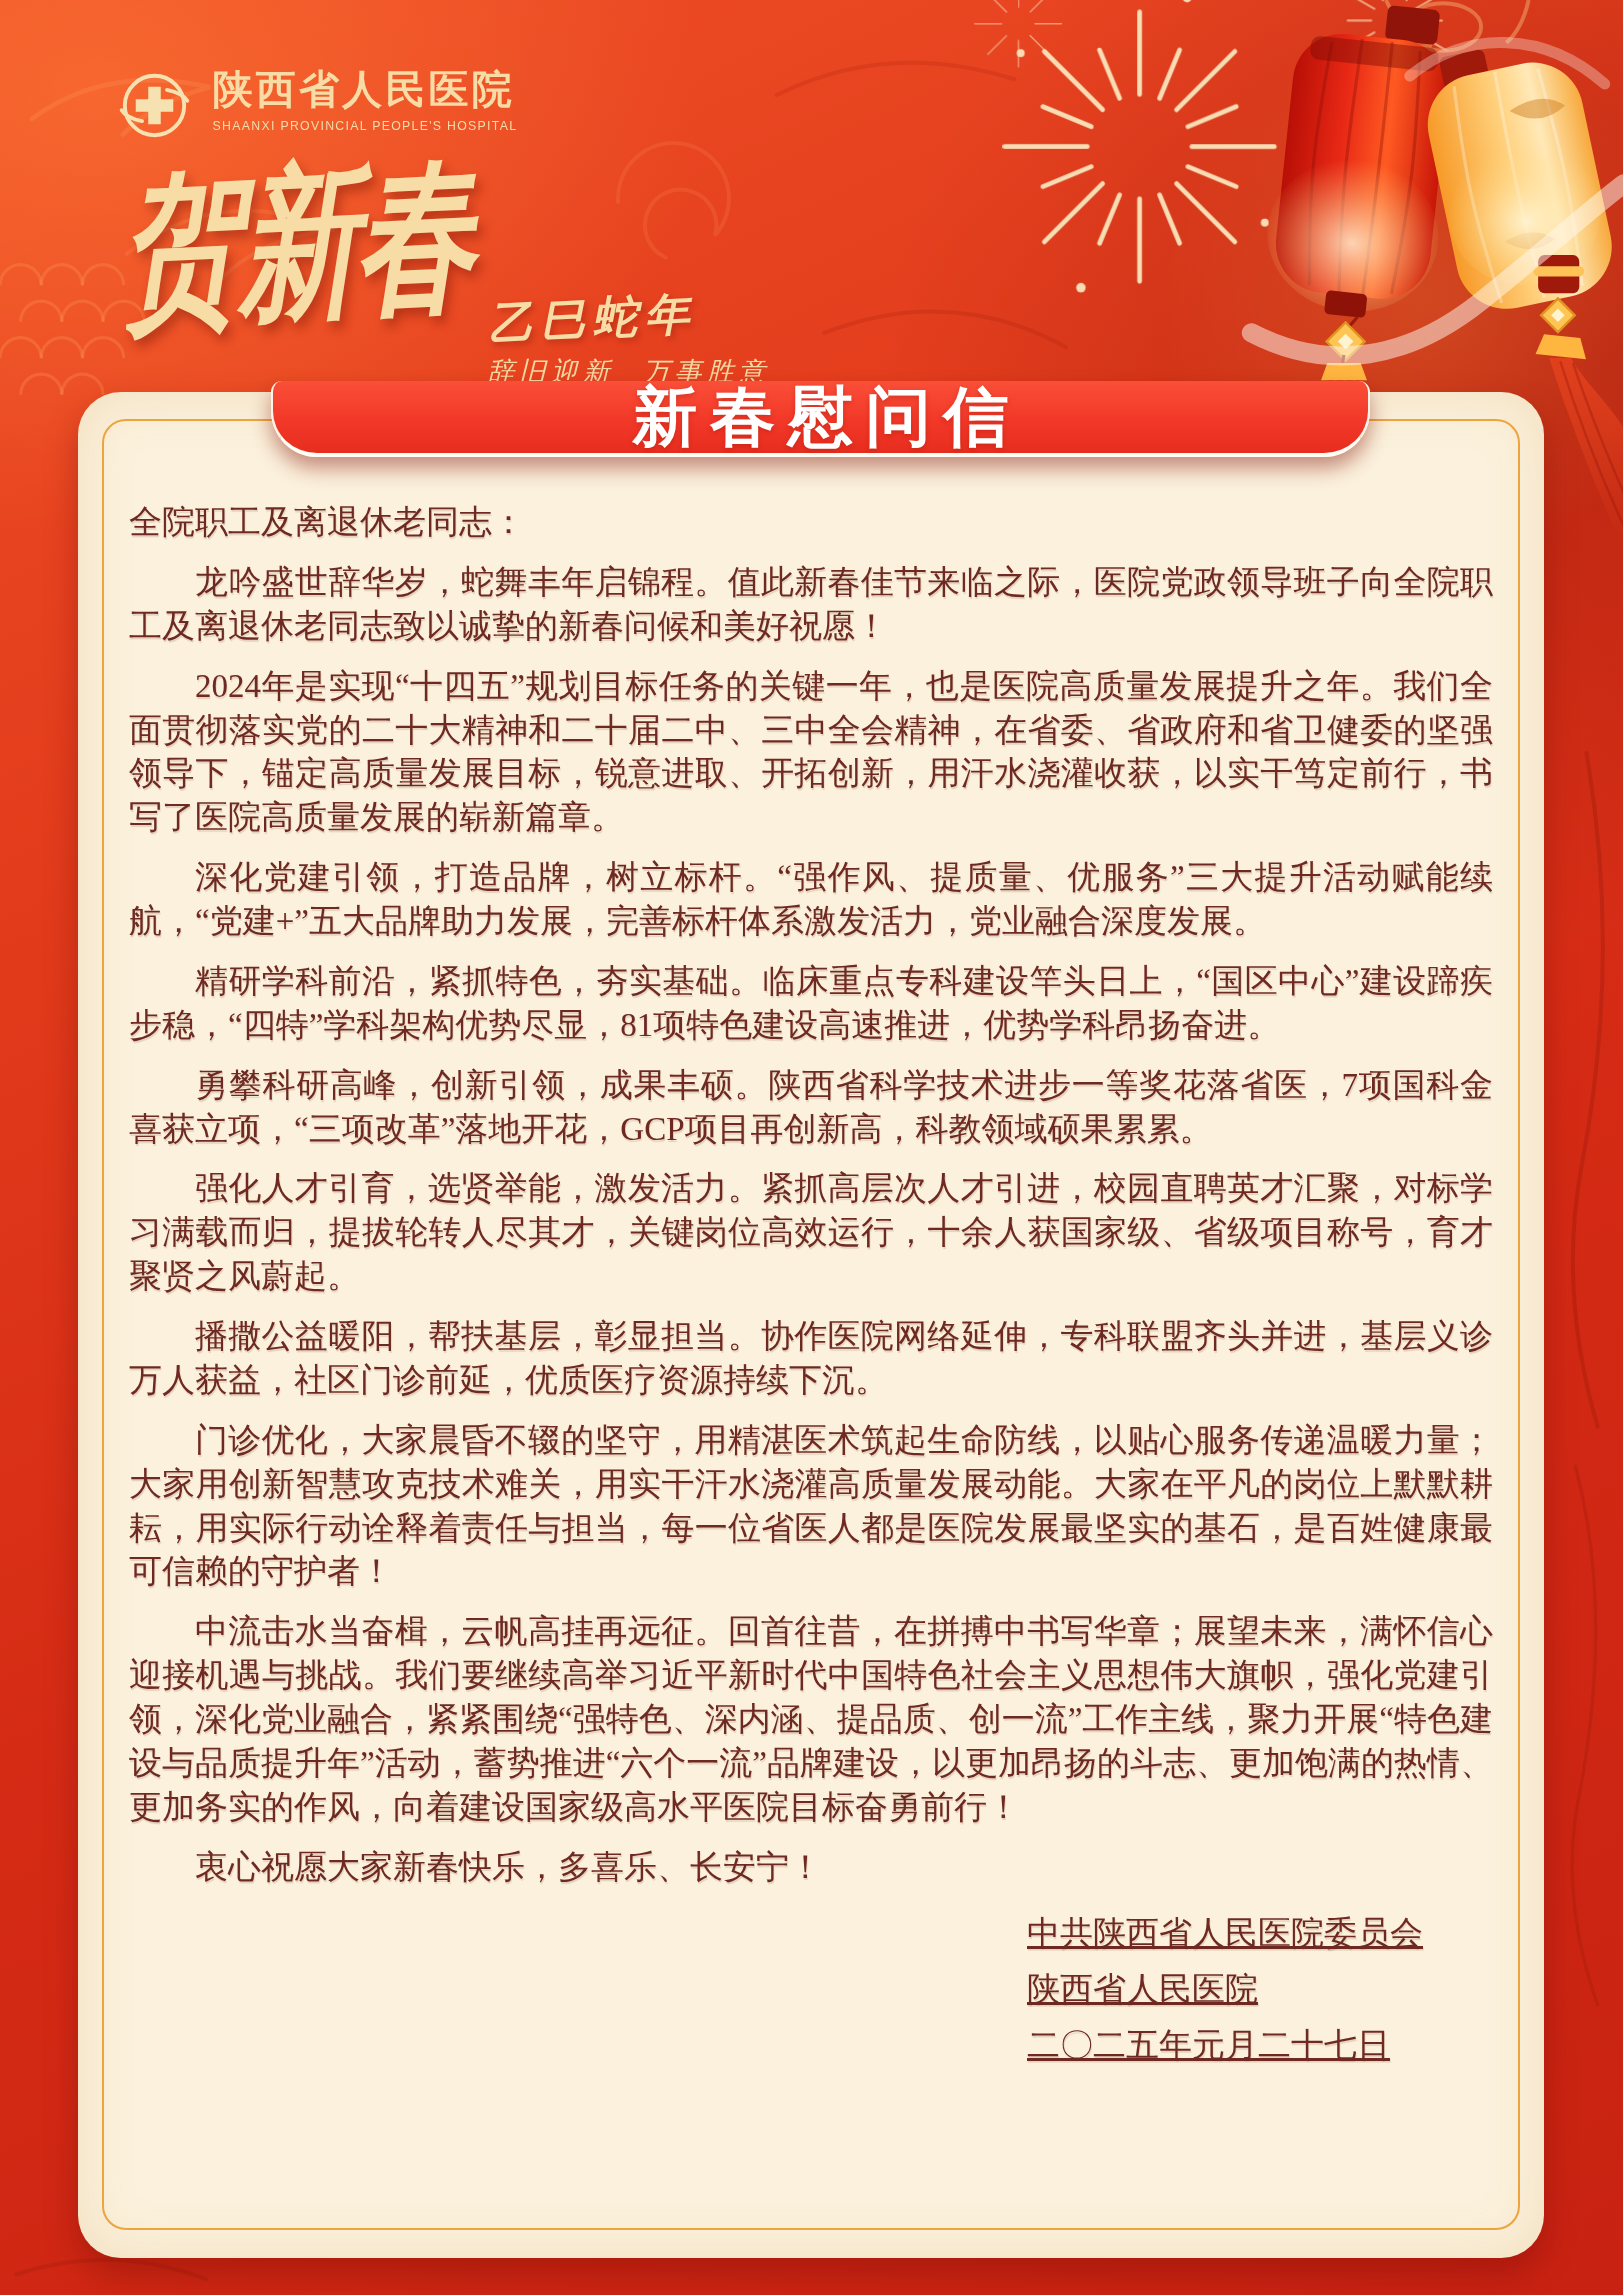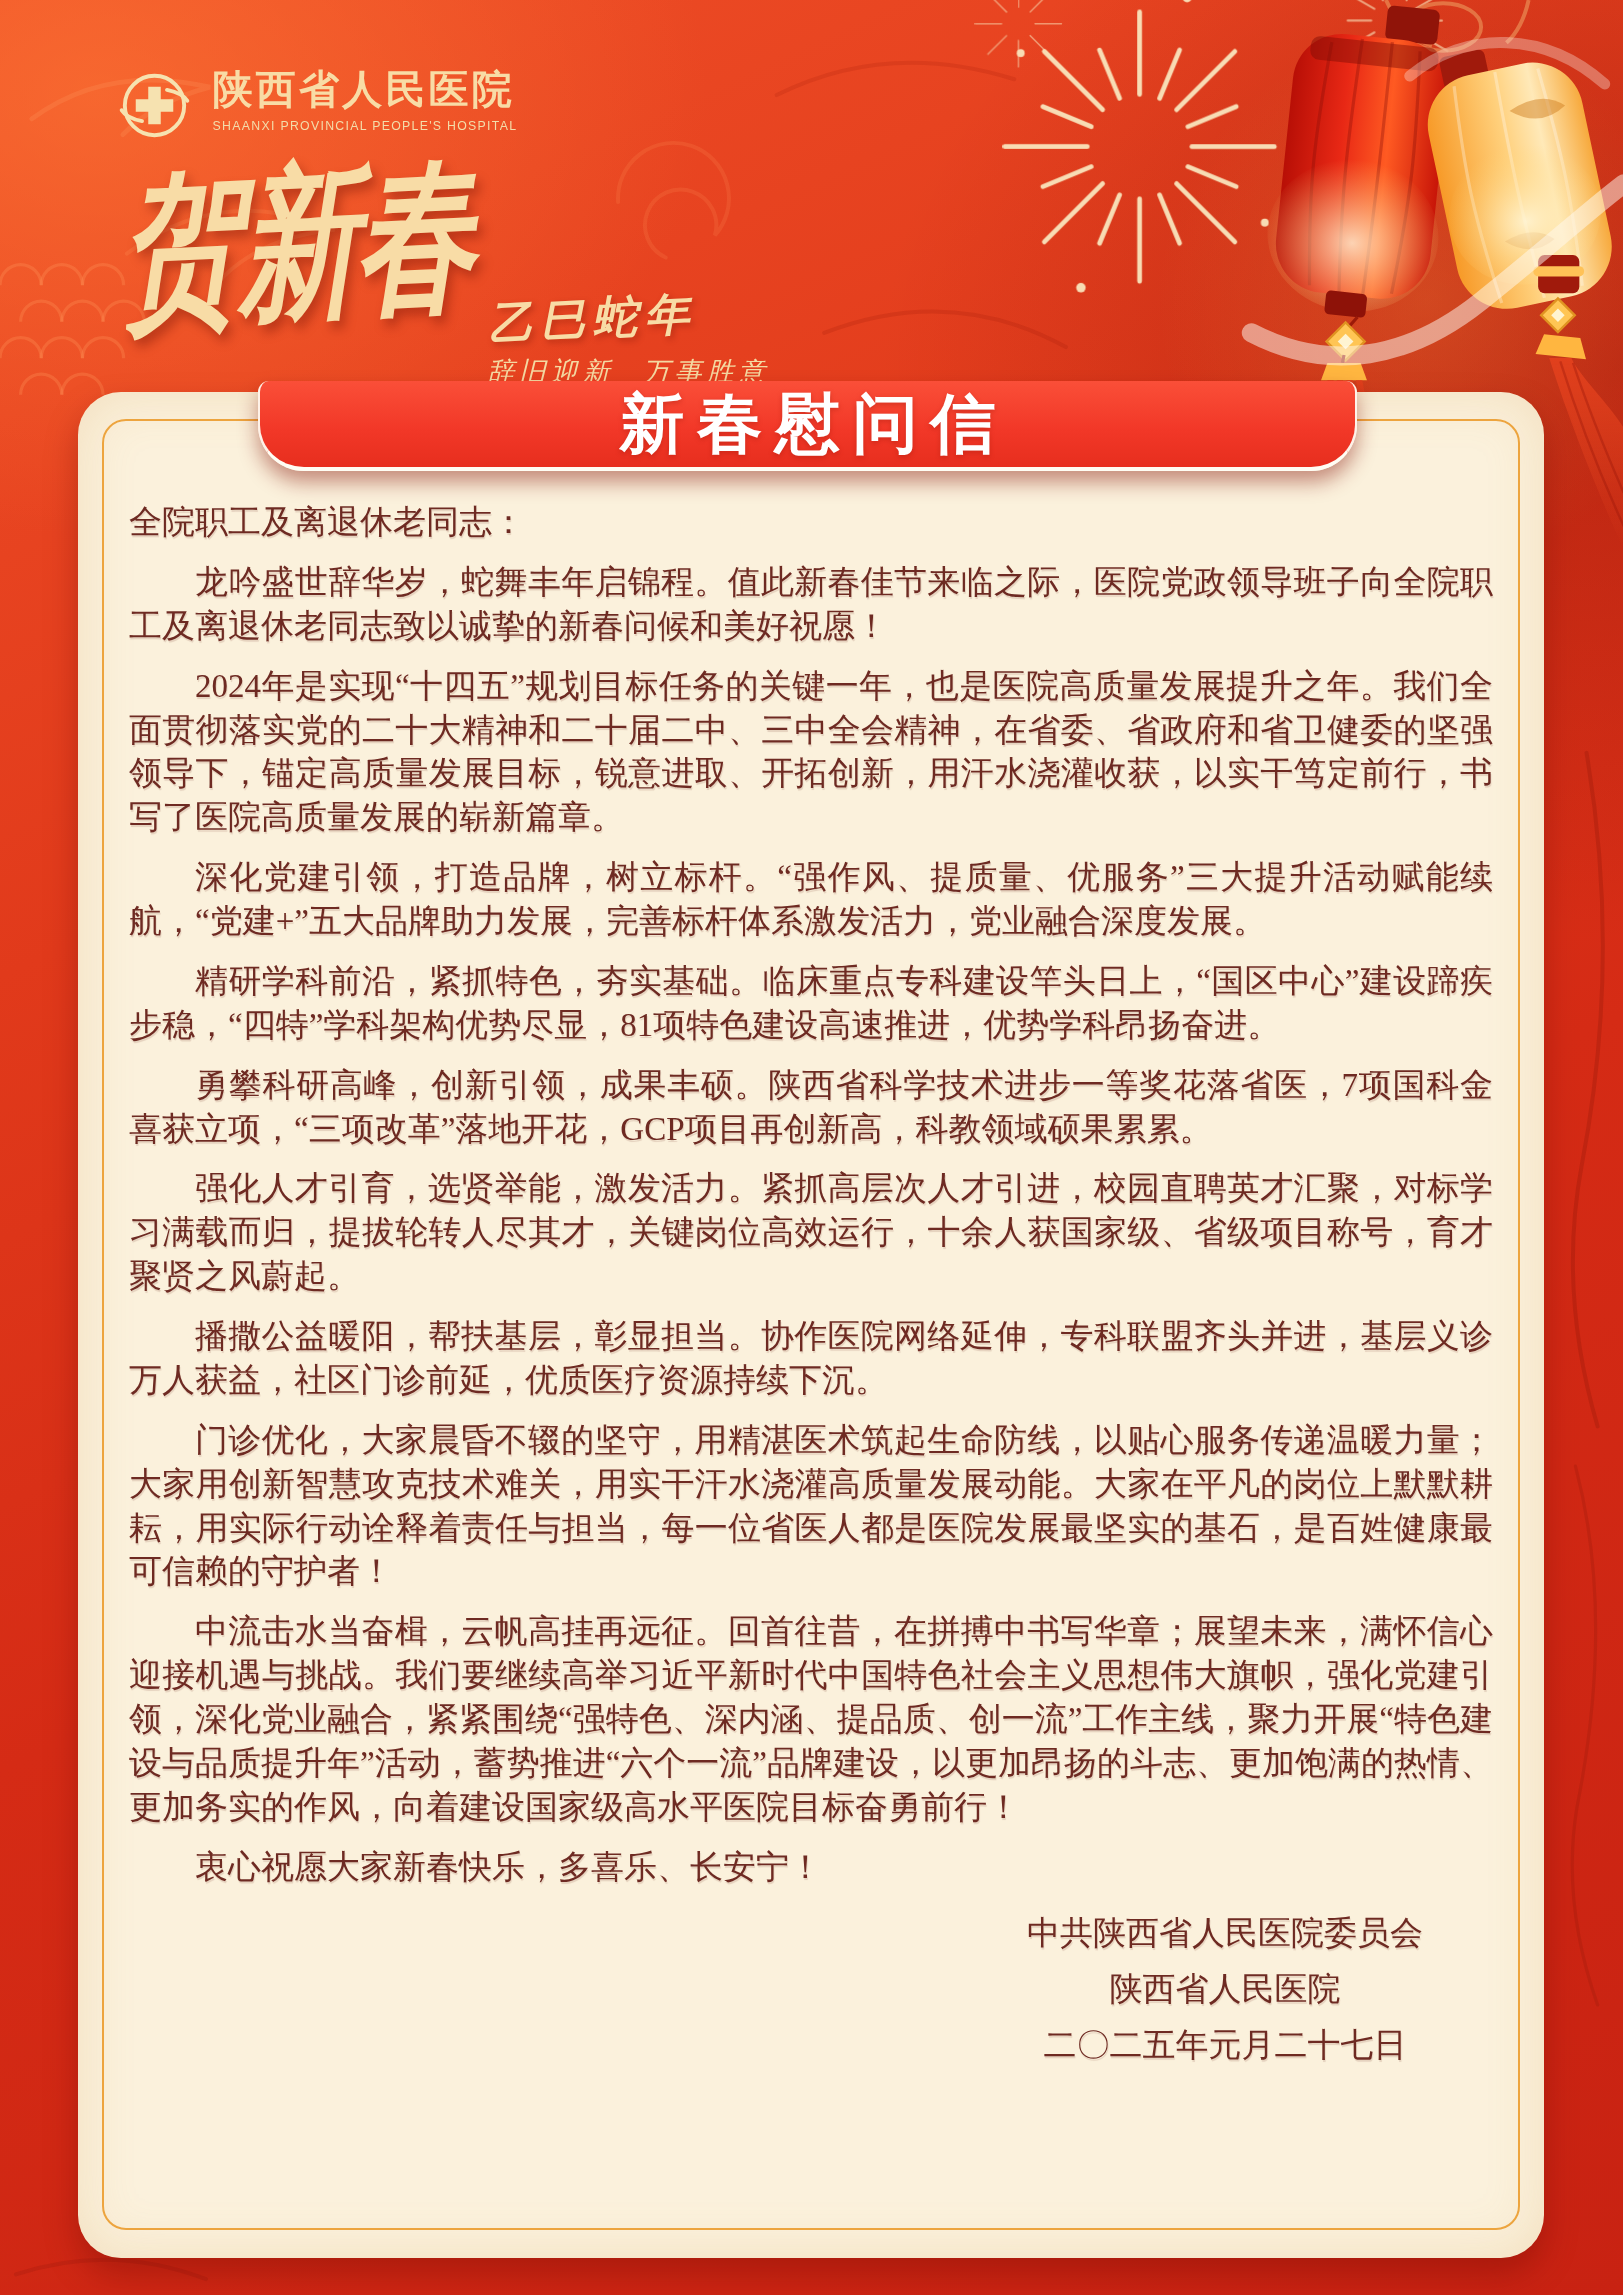--- a/index.html
+++ b/index.html
@@ -42,21 +42,21 @@
   }
   .hero-blessing {
     position: absolute; left: 487px; top: 354px; display: flex; gap: 28.5px;
     font-family: "Liberation Serif", serif; font-size: 27px; letter-spacing: 4.8px;
     color: #f4d9a2;
     font-style: italic;
   }
 
   
   .banner {
-    position: absolute; left: 258px; top: 381px; width: 1099px; height: 90px; z-index: 3;
+    position: absolute; left: 271px; top: 381px; width: 1099px; height: 76px; z-index: 3;
     background: linear-gradient(180deg, #fa4f38 0%, var(--banner-red, #f23828) 55%, #e72e1e 100%);
     border-radius: 11px 11px 46px 46px;
     border-bottom: 4px solid #fffdf4;
     border-left: 2.4px solid rgba(255,252,242,.95);
     border-right: 2.4px solid rgba(255,252,242,.95);
     box-shadow: 0 11px 20.6px rgba(130,15,5,.45);
     display: flex; align-items: center; justify-content: center;
   }
   .banner-text {
     font-family: "Liberation Sans", sans-serif; font-weight: 900; font-size: 65px;
@@ -78,21 +78,21 @@
     pointer-events: none;
   }
   .letter {
     position: absolute; left: 51px; right: 51px; top: 109px;
     font-family: "Liberation Serif", "DejaVu Serif", serif;
     font-size: 33px; line-height: 1.33; color: var(--text-brown, #6e2a22);
     text-align: justify; text-shadow: 0.8px 1.6px 0.8px rgba(120,50,35,.16);
   }
   .salutation { margin-bottom: 16px; }
   .para { text-indent: 2em; margin-bottom: 16px; }
-  .signature { display: table; margin: 20.6px 70px 0 auto; text-align: center; }
+  .signature { display: table; margin: 20.6px 70px 0 auto; text-align: left; text-decoration: underline; }
   .signature p { margin: 0 0 8px; line-height: 1.45; text-indent: 0; }
 </style>
 </head>
 <body>
 
 <div class="page">
 
   <svg class="bg-decor" viewBox="0 0 2048 2896" aria-hidden="true">
     <defs>
       <radialGradient id="halo" cx="50%" cy="50%" r="50%">

